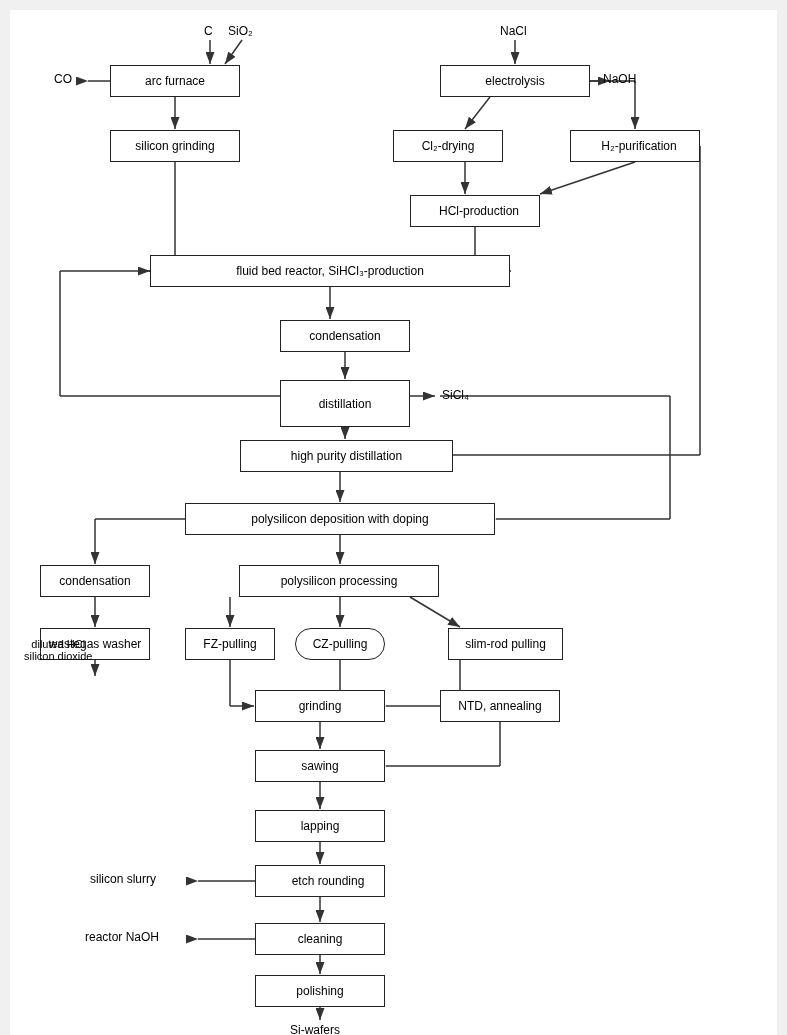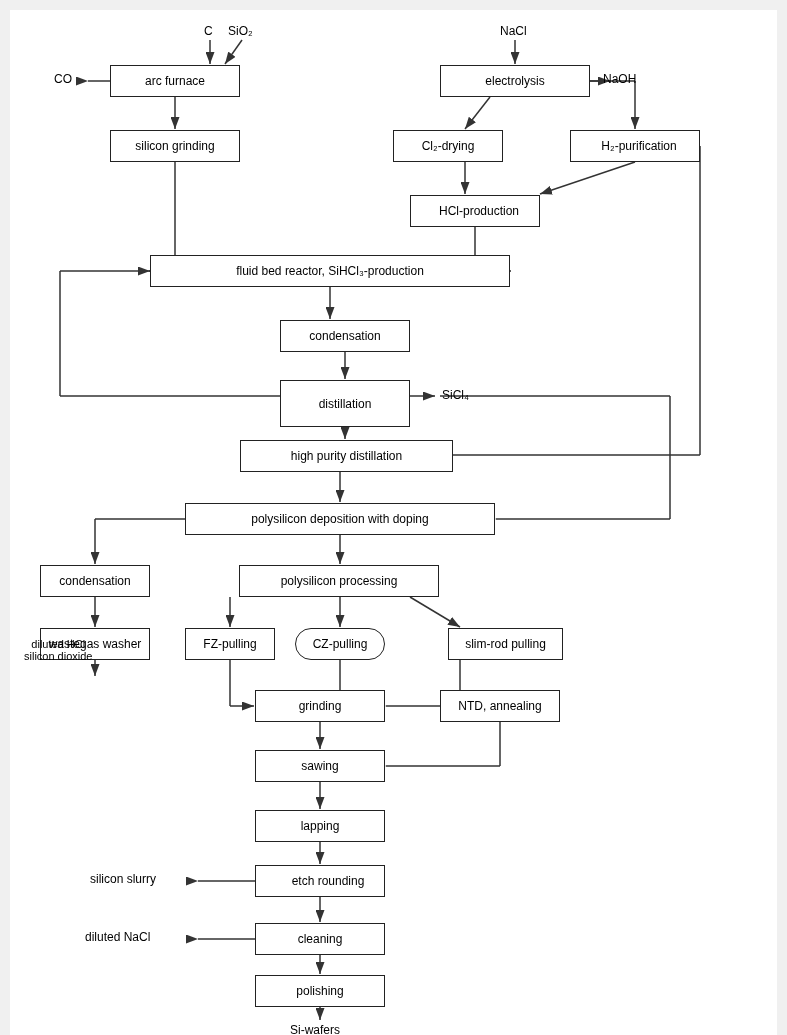--- a/index.html
+++ b/index.html
@@ -256,17 +256,17 @@
 
     <span class="label" style="left:194px;top:14px;">C</span>
     <span class="label" style="left:218px;top:14px;">SiO₂</span>
     <span class="label" style="left:490px;top:14px;">NaCl</span>
     <span class="label" style="left:44px;top:62px;">CO</span>
     <span class="label" style="left:593px;top:62px;">NaOH</span>
     <span class="label" style="left:432px;top:378px;">SiCl₄</span>
     <span class="label" style="left:14px;top:628px;white-space:pre-line;font-size:11px;">diluted HCl
 silicon dioxide</span>
     <span class="label" style="left:80px;top:862px;">silicon slurry</span>
-    <span class="label" style="left:75px;top:920px;">diluted NaCl</span>
+    <span class="label" style="left:75px;top:920px;">reactor NaOH</span>
     <span class="label" style="left:280px;top:1013px;">Si-wafers</span>
 
   </div>
 </div>
 
 </body></html>

